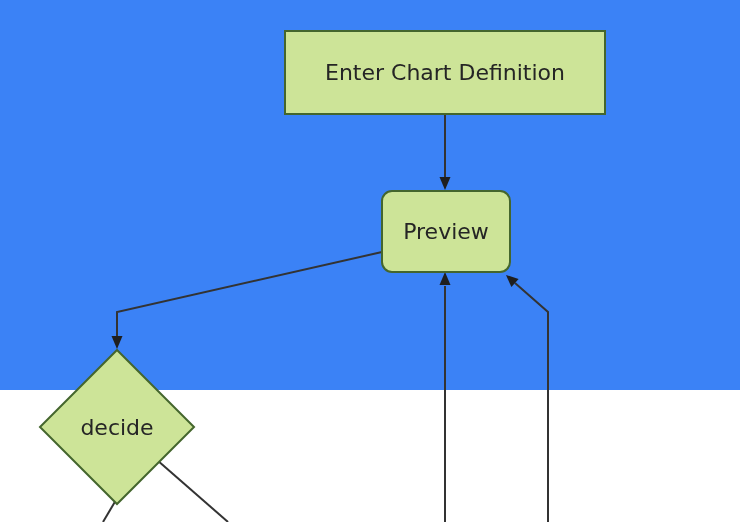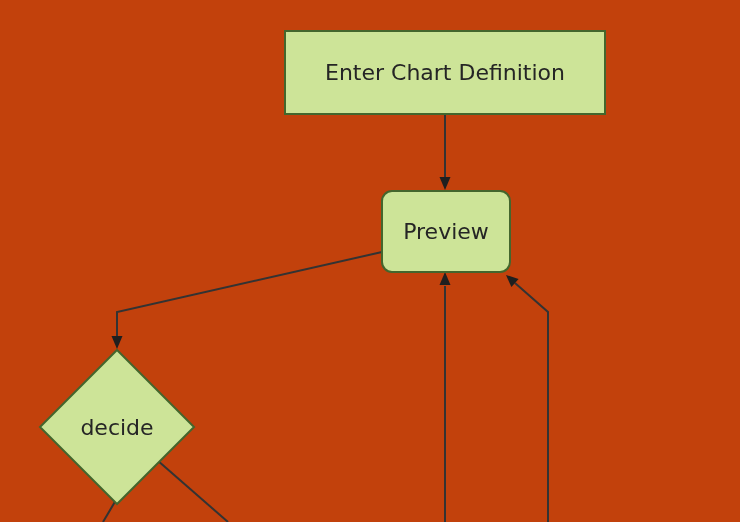--- a/index.html
+++ b/index.html
@@ -7,22 +7,22 @@
     padding: 0;
     background: #ffffff;
     width: 740px;
     height: 522px;
     overflow: hidden;
     font-family: "DejaVu Sans", "Liberation Sans", sans-serif;
   }
   .canvas-wrap {
     position: relative;
     width: 740px;
-    height: 522px;
-    background: #c2410c;
+    height: 390px;
+    background: #3b82f6;
   }
   svg { display: block; }
   .edge {
     stroke: #333333;
     stroke-width: 2px;
     fill: none;
   }
   .arrowhead {
     fill: #1f1f1f;
     stroke: none;

